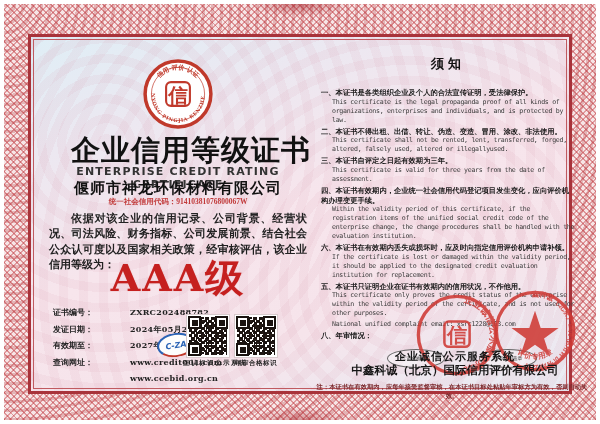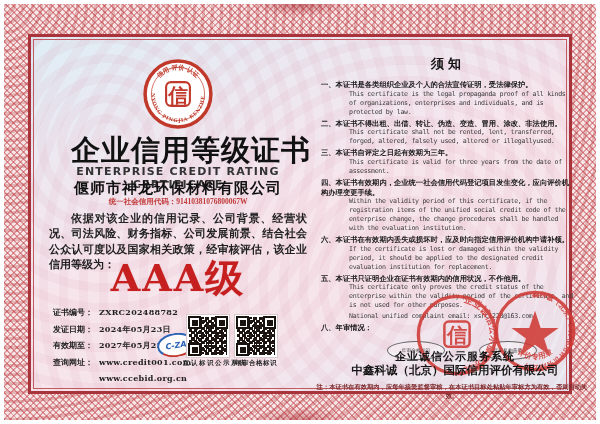--- a/index.html
+++ b/index.html
@@ -29,45 +29,45 @@
     letter-spacing:1px;color:#111;text-align:right;}
   .cert-title-en{position:absolute;left:0;right:0;top:124px;font-size:11px;font-weight:bold;
     letter-spacing:1.2px;color:#333;font-family:"DejaVu Sans","Liberation Sans",sans-serif;}
   .company{position:absolute;left:0;right:0;top:138px;font-size:15px;font-weight:bold;color:#111;letter-spacing:1px;}
   .credit-code{position:absolute;left:0;right:0;top:156px;font-size:7.5px;color:#c13a3a;font-weight:bold;font-family:Liberation Serif, serif;}
   .basis{position:absolute;left:4px;right:4px;top:170px;font-size:11px;line-height:1.4;text-align:justify;
     text-indent:2em;font-weight:bold;color:#222;}
   .rating{position:absolute;left:0;right:0;top:212px;font-size:38px;font-weight:bold;color:#c5201f;
     letter-spacing:2px;text-shadow:0 0 1px rgba(197,32,31,.4);}
   .meta{position:absolute;left:8px;top:266px;text-align:left;font-size:8px;font-weight:bold;color:#222;}
-  .meta-row{display:flex;margin-bottom:5.5px;}
+  .meta-row{display:flex;margin-bottom:5.5px;gap:31px;}
   .meta-label{width:46px;}
   .meta-value{letter-spacing:.3px;}
   .cza{position:absolute;left:112px;top:292px;width:34px;height:20px;border-radius:50%;
     border:2px solid;border-color:#2b63b5 #c0392b #c0392b #2b63b5;transform:rotate(-8deg);
     display:flex;align-items:center;justify-content:center;background:#fdfdfd;
     font:italic bold 8px "DejaVu Sans","Liberation Sans",sans-serif;color:#2b63b5;}
   .qr{position:absolute;width:38px;height:38px;top:274px;background:
     repeating-conic-gradient(#19120f 0% 25%, transparent 0% 50%) 0 0/5px 5px,
     repeating-conic-gradient(#241a16 0% 25%, transparent 0% 50%) 2px 3px/7px 7px,#fff;
     border:2px solid #fff;outline:1px solid #d8c9cc;}
   .qr1{left:142px;} .qr2{left:190px;}
   .finder{position:absolute;width:9px;height:9px;border:2px solid #19120f;background:#fff;}
   .finder::after{content:"";position:absolute;inset:1.5px;background:#19120f;}
   .f-tl{left:-1px;top:-1px;} .f-tr{right:-1px;top:-1px;} .f-bl{left:-1px;bottom:-1px;}
   .qr-label{position:absolute;top:318px;font-size:6.5px;font-weight:bold;color:#222;white-space:nowrap;}
   .qr-label1{left:138px;letter-spacing:1.5px;}
   .qr-label2{left:190px;letter-spacing:.5px;}
 
   
   .right{position:absolute;left:286px;top:14px;width:254px;color:#1c1c1c;text-align:left;}
-  .notice-title{text-align:center;font-size:13px;font-weight:bold;letter-spacing:4px;color:#111;margin-bottom:7px;}
+  .notice-title{text-align:center;font-size:13px;font-weight:bold;letter-spacing:4px;color:#111;margin-bottom:15px;}
   .n-item{margin-bottom:2px;}
   .n-zh{font-size:7.3px;font-weight:bold;line-height:1.35;color:#1a1a1a;}
-  .n-en{font-size:6.6px;line-height:1.35;color:#3c3c3c;margin-left:28px;
+  .n-en{font-size:6.6px;line-height:1.35;color:#3c3c3c;margin-left:11px;
     font-family:"DejaVu Sans Mono","Liberation Mono",monospace;letter-spacing:-.3px;}
   .ovals{display:flex;gap:34px;margin:8px 0 0 66px;}
   .oval{width:56px;height:17px;border:1px solid #666;border-radius:50%;display:flex;
     align-items:center;justify-content:center;font-size:4.8px;color:#444;background:rgba(255,255,255,.35);}
 
   
   .seal{position:absolute;width:84px;height:84px;opacity:.88;}
   .seal-left{left:380px;top:252px;}
   .seal-right{left:458px;top:248px;}
   .issuer-system{position:absolute;left:300px;top:308px;width:240px;text-align:center;

